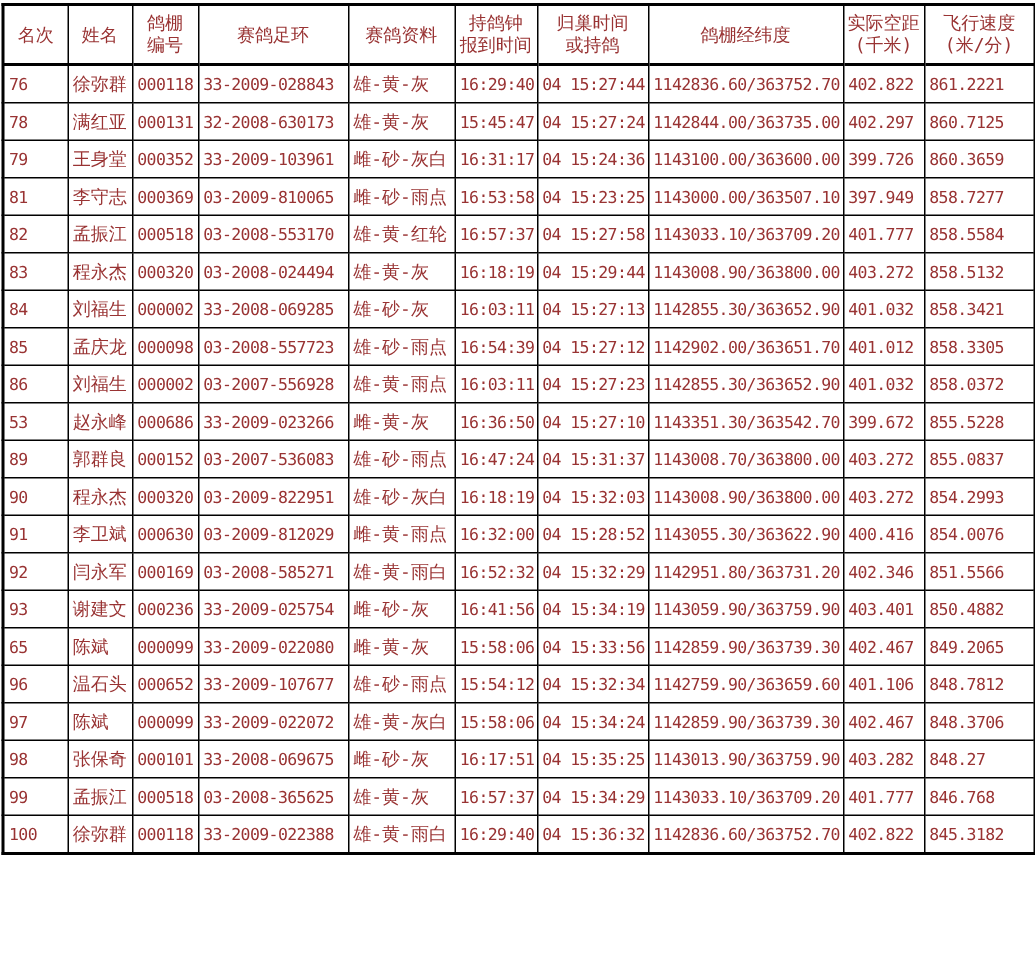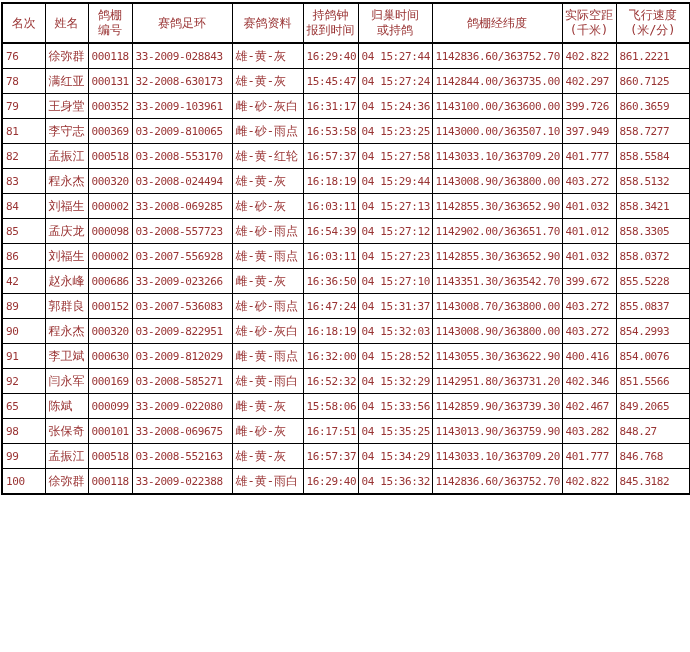--- a/index.html
+++ b/index.html
@@ -194,21 +194,21 @@
           <td>000002</td>
           <td>03-2007-556928</td>
           <td class="cjk">雄-黄-雨点</td>
           <td>16:03:11</td>
           <td>04 15:27:23</td>
           <td>1142855.30/363652.90</td>
           <td>401.032</td>
           <td>858.0372</td>
         </tr>
         <tr>
-          <td>42</td>
+          <td>53</td>
           <td class="cjk">赵永峰</td>
           <td>000686</td>
           <td>33-2009-023266</td>
           <td class="cjk">雌-黄-灰</td>
           <td>16:36:50</td>
           <td>04 15:27:10</td>
           <td>1143351.30/363542.70</td>
           <td>399.672</td>
           <td>855.5228</td>
         </tr>
@@ -254,48 +254,84 @@
           <td>000169</td>
           <td>03-2008-585271</td>
           <td class="cjk">雄-黄-雨白</td>
           <td>16:52:32</td>
           <td>04 15:32:29</td>
           <td>1142951.80/363731.20</td>
           <td>402.346</td>
           <td>851.5566</td>
         </tr>
         <tr>
+          <td>93</td>
+          <td class="cjk">谢建文</td>
+          <td>000236</td>
+          <td>33-2009-025754</td>
+          <td class="cjk">雌-砂-灰</td>
+          <td>16:41:56</td>
+          <td>04 15:34:19</td>
+          <td>1143059.90/363759.90</td>
+          <td>403.401</td>
+          <td>850.4882</td>
+        </tr>
+        <tr>
           <td>65</td>
           <td class="cjk">陈斌</td>
           <td>000099</td>
           <td>33-2009-022080</td>
           <td class="cjk">雌-黄-灰</td>
           <td>15:58:06</td>
           <td>04 15:33:56</td>
           <td>1142859.90/363739.30</td>
           <td>402.467</td>
           <td>849.2065</td>
         </tr>
         <tr>
+          <td>96</td>
+          <td class="cjk">温石头</td>
+          <td>000652</td>
+          <td>33-2009-107677</td>
+          <td class="cjk">雄-砂-雨点</td>
+          <td>15:54:12</td>
+          <td>04 15:32:34</td>
+          <td>1142759.90/363659.60</td>
+          <td>401.106</td>
+          <td>848.7812</td>
+        </tr>
+        <tr>
+          <td>97</td>
+          <td class="cjk">陈斌</td>
+          <td>000099</td>
+          <td>33-2009-022072</td>
+          <td class="cjk">雄-黄-灰白</td>
+          <td>15:58:06</td>
+          <td>04 15:34:24</td>
+          <td>1142859.90/363739.30</td>
+          <td>402.467</td>
+          <td>848.3706</td>
+        </tr>
+        <tr>
           <td>98</td>
           <td class="cjk">张保奇</td>
           <td>000101</td>
           <td>33-2008-069675</td>
           <td class="cjk">雌-砂-灰</td>
           <td>16:17:51</td>
           <td>04 15:35:25</td>
           <td>1143013.90/363759.90</td>
           <td>403.282</td>
           <td>848.27</td>
         </tr>
         <tr>
           <td>99</td>
           <td class="cjk">孟振江</td>
           <td>000518</td>
-          <td>03-2008-552163</td>
+          <td>03-2008-365625</td>
           <td class="cjk">雄-黄-灰</td>
           <td>16:57:37</td>
           <td>04 15:34:29</td>
           <td>1143033.10/363709.20</td>
           <td>401.777</td>
           <td>846.768</td>
         </tr>
         <tr>
           <td>100</td>
           <td class="cjk">徐弥群</td>

